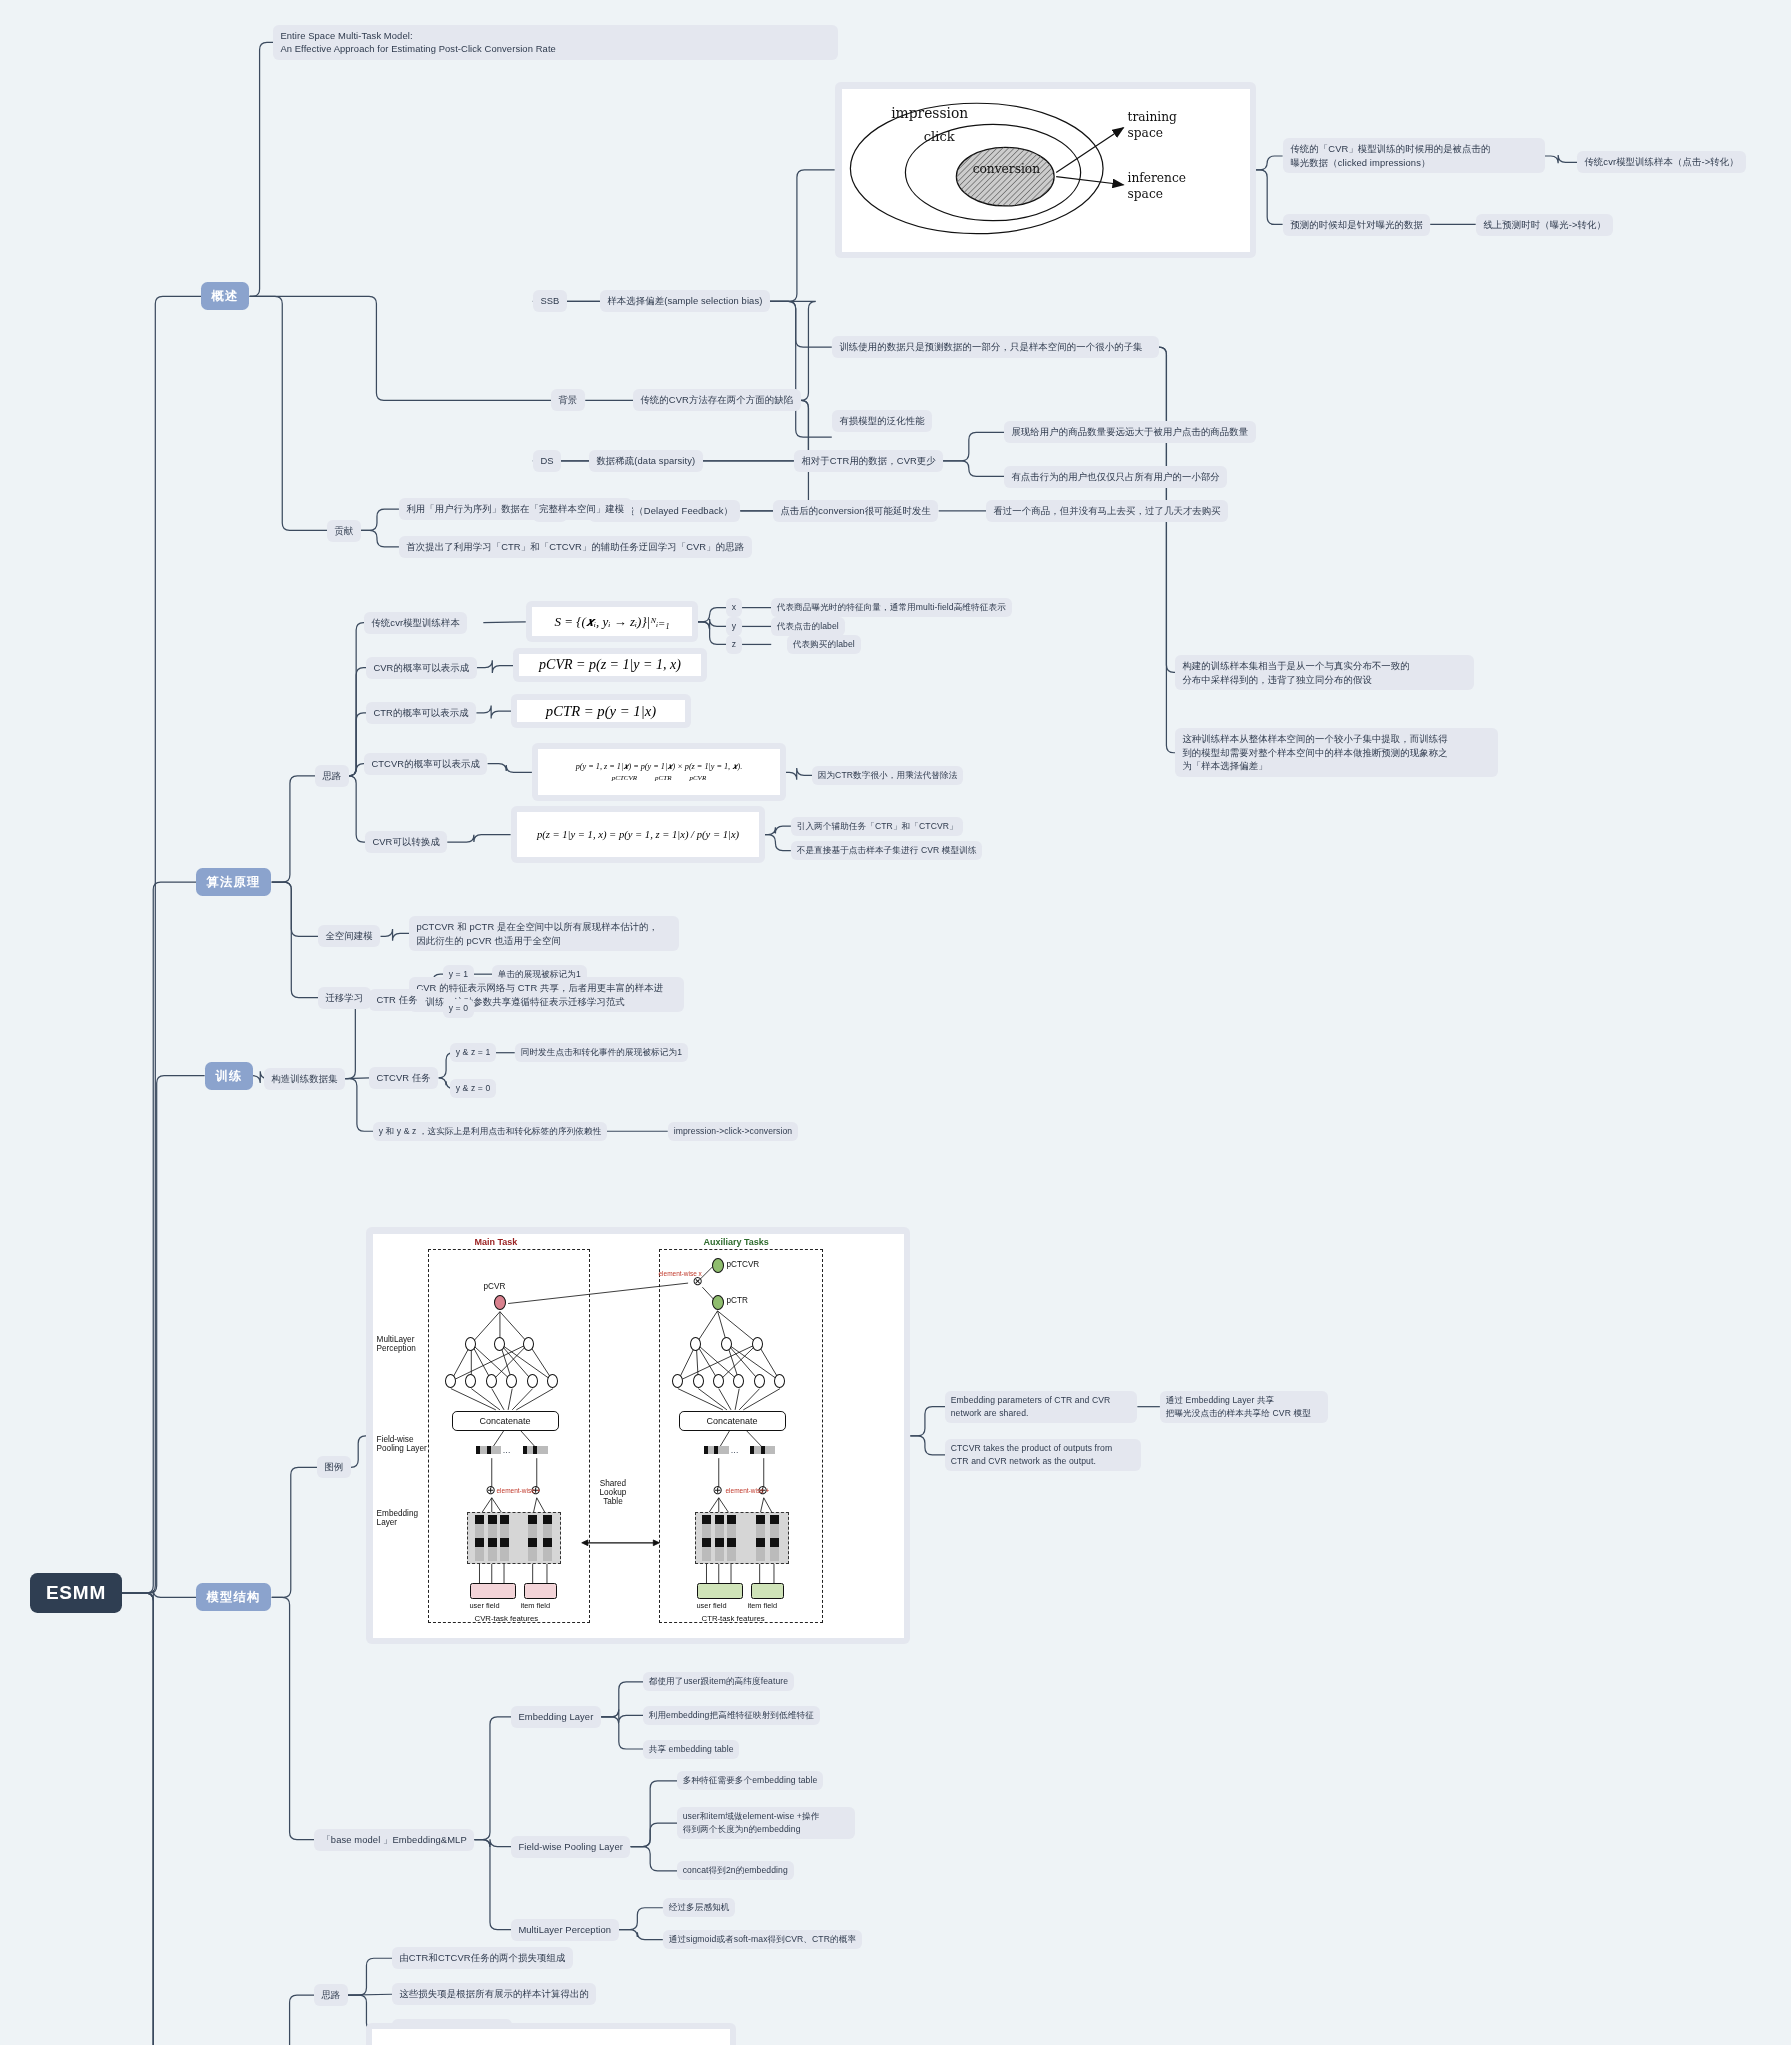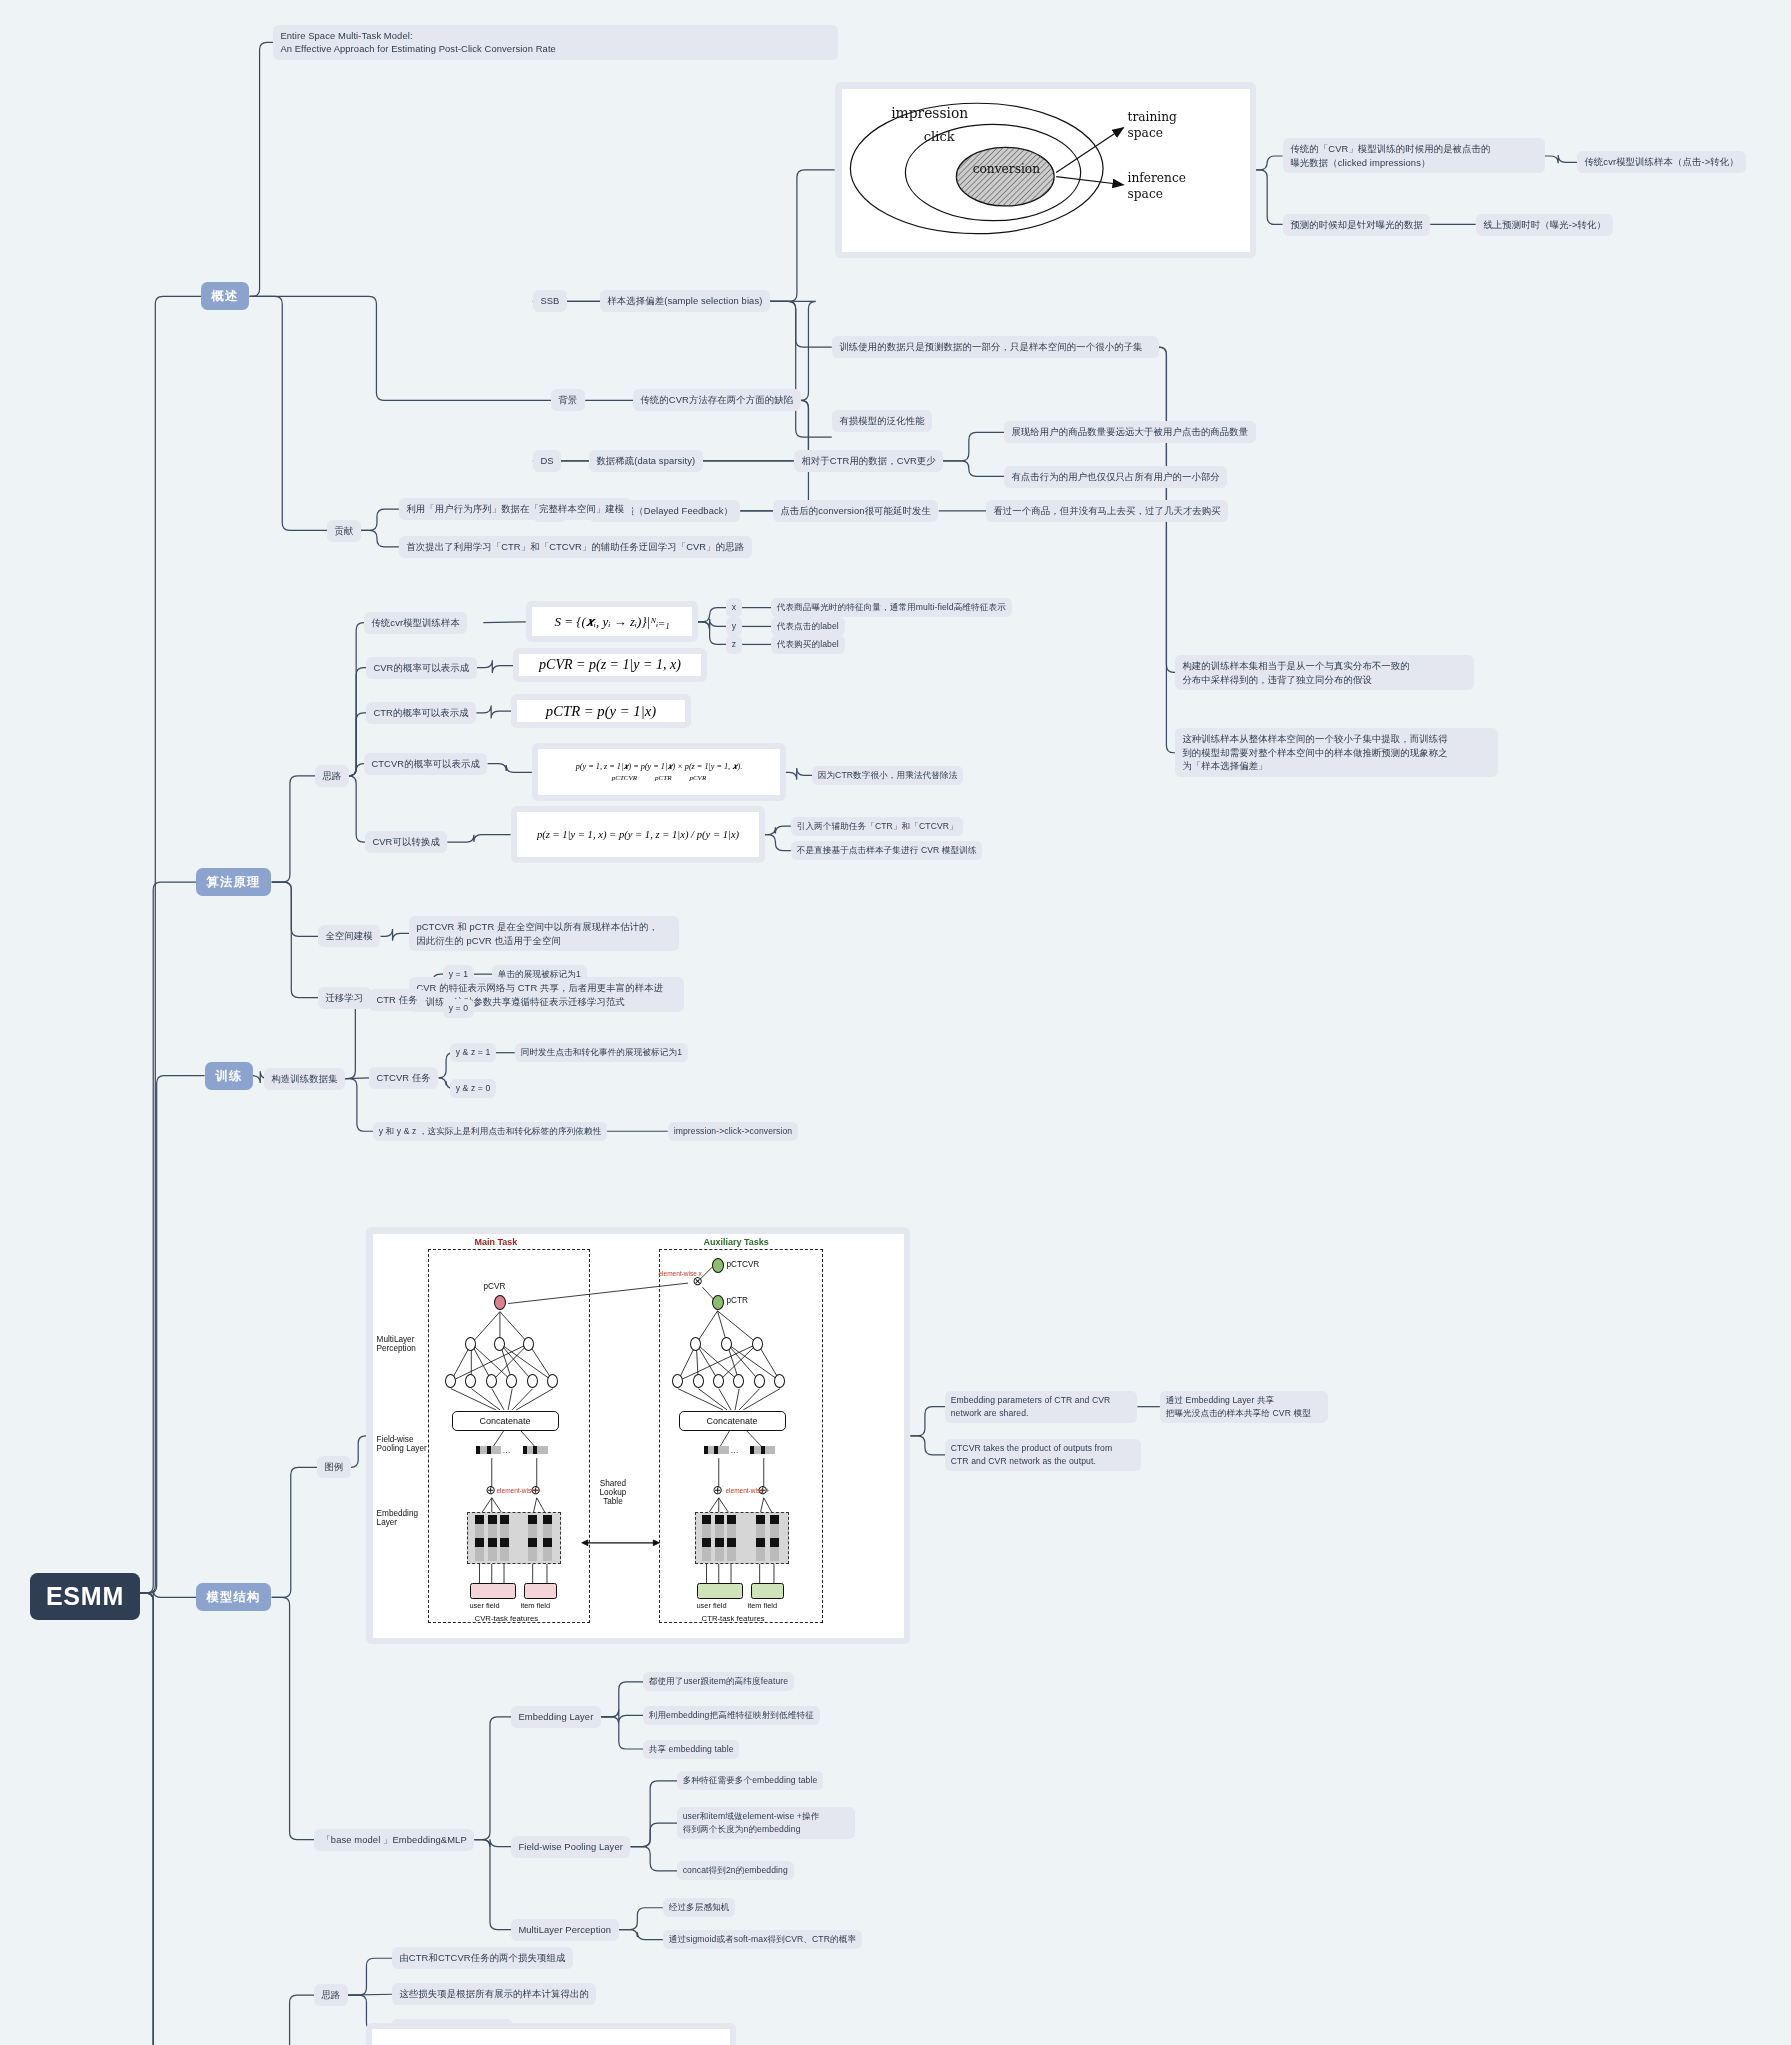--- a/index.html
+++ b/index.html
@@ -27,21 +27,21 @@
     letter-spacing:0.1px;
   }
   .node.small { font-size:8.6px; padding:3.3px 5.7px; }
 
   .root {
     position:absolute;
     background:#2f3e52;
     color:#ffffff;
     border-radius:7.4px;
     padding:9px 16.4px;
-    font-size:25px;
+    font-size:19px;
     font-weight:bold;
     letter-spacing:0.8px;
   }
   .lvl1 {
     position:absolute;
     background:#8ba3cd;
     color:#ffffff;
     border-radius:6.5px;
     padding:5.7px 10.6px;
     font-size:12.3px;
@@ -302,21 +302,21 @@
 
   <div class="node" style="left:364px; top:612px;">传统cvr模型训练样本</div>
   <div class="formula" style="left:526px; top:601px; width:172px; height:41px;">
     <div class="f" style="font-size:13px;">S = {(𝒙ᵢ, yᵢ → zᵢ)}|ᴺᵢ₌₁</div>
   </div>
   <div class="node small" style="left:726px; top:598px;">x</div>
   <div class="node small" style="left:771px; top:598px;">代表商品曝光时的特征向量，通常用multi-field高维特征表示</div>
   <div class="node small" style="left:726px; top:617px;">y</div>
   <div class="node small" style="left:771px; top:617px;">代表点击的label</div>
   <div class="node small" style="left:726px; top:635px;">z</div>
-  <div class="node small" style="left:771px; top:635px;">代表购买的label</div>
+  <div class="node small" style="left:787px; top:635px;">代表购买的label</div>
 
   <div class="node" style="left:366px; top:657px;">CVR的概率可以表示成</div>
   <div class="formula" style="left:513px; top:648px; width:194px; height:34px;">
     <div class="f" style="font-size:14px;">pCVR = p(z = 1|y = 1, x)</div>
   </div>
 
   <div class="node" style="left:366px; top:702px;">CTR的概率可以表示成</div>
   <div class="formula" style="left:511px; top:694px; width:180px; height:34px;">
     <div class="f" style="font-size:14.7px;">pCTR = p(y = 1|x)</div>
   </div>

